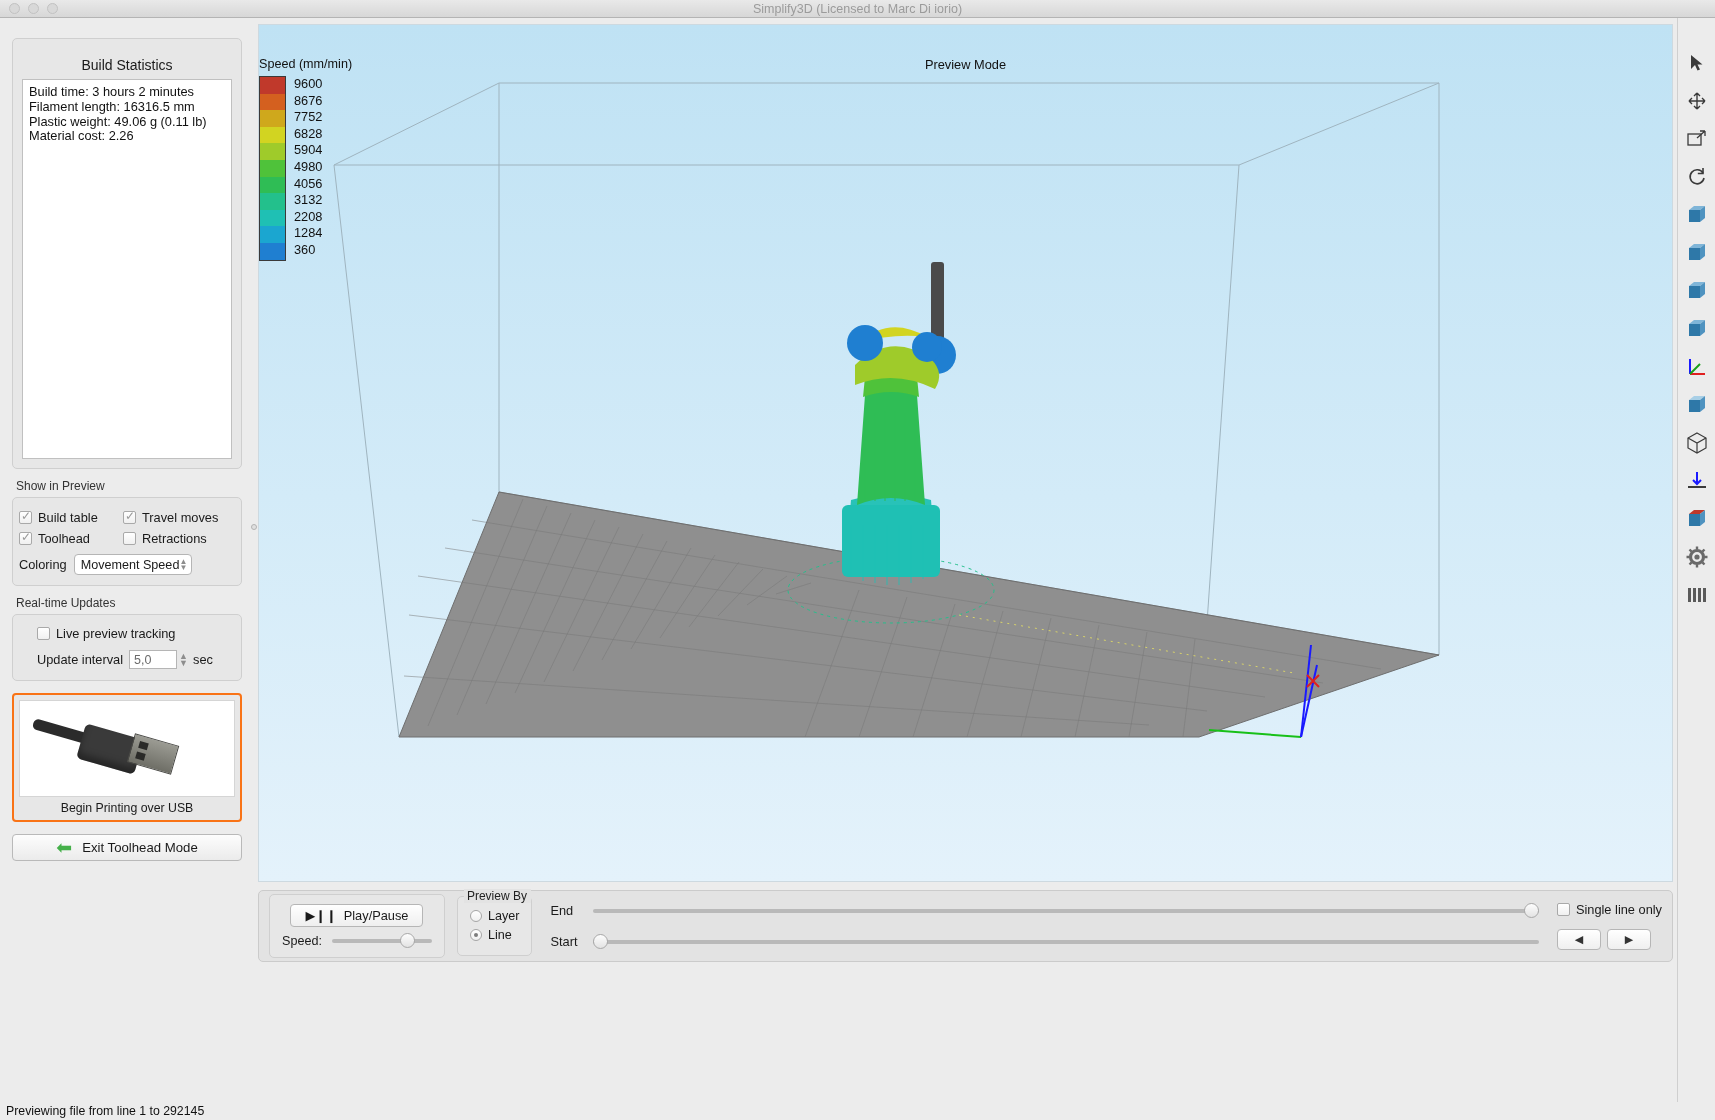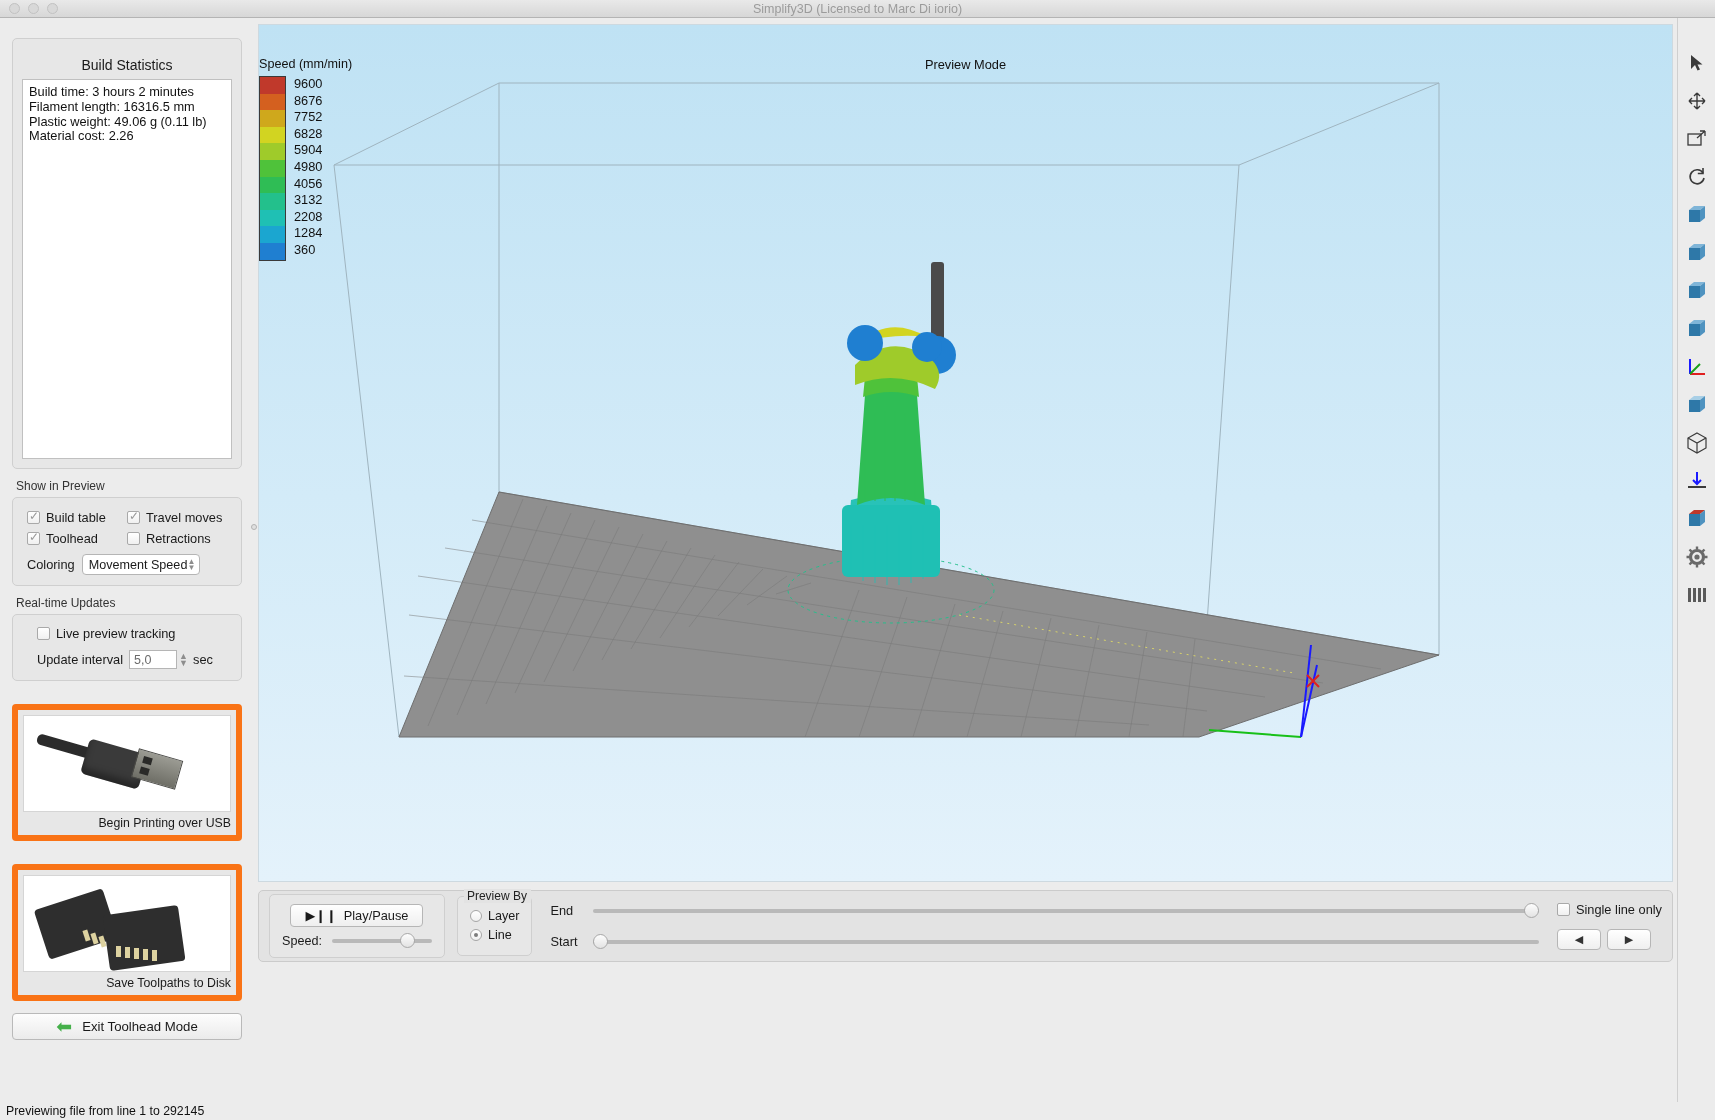--- a/index.html
+++ b/index.html
@@ -44,21 +44,21 @@
   #stats-group{ margin-top:14px; padding:18px 9px 9px; }
   #stats-title{ font-size:14px; text-align:center; margin-bottom:6px; }
   #stats-box{
     background:#fff; border:1px solid #c0c0c0;
     height:380px; padding:5px 6px; font-size:12.8px; line-height:14.8px;
     overflow:hidden; color:#111;
   }
 
   .section-label{ font-size:12px; color:#333; margin:10px 0 4px 4px; }
 
-  #showpreview{ padding:12px 14px 10px; }
+  #showpreview{ padding:12px 6px 10px; }
   .cbrow{ display:flex; align-items:center; margin-bottom:6px; }
   .cbcell{ display:flex; align-items:center; width:104px; }
   .cbox{
     width:13px; height:13px; border:1px solid #a9a9a9; border-radius:2px;
     background:linear-gradient(to bottom,#fff,#f0f0f0);
     margin-right:6px; position:relative; flex:none;
   }
   .cbox.checked::after{
     content:"✓"; position:absolute; left:1px; top:-3px;
     font-size:12px; color:#9a9a9a;
@@ -79,22 +79,22 @@
   .interval-row{ display:flex; align-items:center; margin-top:9px; }
   .interval-row .lbl{ font-size:12.8px; margin-right:6px; }
   .numfield{
     background:#fff; border:1px solid #b5b5b5; width:48px; height:19px;
     font-size:12.5px; padding:1px 4px; color:#6b6b6b;
   }
   .spin{ display:flex; flex-direction:column; line-height:7px;
          font-size:9px; color:#8d8d8d; margin:0 5px 0 2px; }
 
   .imgbtn{
-    background:#e7e7e7; border:6px solid #f97316; border-radius:4px;
-    margin-top:23px; padding:5px 5px 3px; text-align:right;
+    background:#e7e7e7; border:2px solid #f97316; border-radius:4px;
+    margin-top:12px; padding:5px 5px 3px; text-align:center;
   }
   .imgbtn .photo{
     background:#fff; border:1px solid #d5d5d5; height:97px;
     position:relative; overflow:hidden;
   }
   .imgbtn .cap{ font-size:12.3px; padding:4px 0 2px; }
 
   
   .usb-cable{ position:absolute; left:12px; top:26px; width:66px; height:11px;
     background:#2b2b2b; border-radius:5px; transform:rotate(16deg); }
@@ -302,35 +302,20 @@
         <div class="usb-cable"></div>
         <div class="usb-body"></div>
         <div class="usb-metal">
           <div class="usb-slot" style="left:6px;top:5px;width:9px;height:7px;"></div>
           <div class="usb-slot" style="left:6px;top:16px;width:9px;height:7px;"></div>
         </div>
       </div>
       <div class="cap">Begin Printing over USB</div>
     </div>
 
-    <div class="imgbtn">
-      <div class="photo">
-        <div class="sd" style="left:16px;top:22px;width:72px;height:52px;transform:rotate(-18deg);"></div>
-        <div class="sd-pin" style="left:60px;top:54px;transform:rotate(-18deg);"></div>
-        <div class="sd-pin" style="left:68px;top:57px;transform:rotate(-18deg);"></div>
-        <div class="sd-pin" style="left:76px;top:60px;transform:rotate(-18deg);"></div>
-        <div class="sd" style="left:82px;top:34px;width:76px;height:56px;transform:rotate(-8deg);"></div>
-        <div class="sd-pin" style="left:92px;top:70px;"></div>
-        <div class="sd-pin" style="left:101px;top:71px;"></div>
-        <div class="sd-pin" style="left:110px;top:72px;"></div>
-        <div class="sd-pin" style="left:119px;top:73px;"></div>
-        <div class="sd-pin" style="left:128px;top:74px;"></div>
-      </div>
-      <div class="cap">Save Toolpaths to Disk</div>
-    </div>
 
     <div id="exitbtn">
       <span class="back-arrow">⬅</span>
       <span>Exit Toolhead Mode</span>
     </div>
   </div>
 
   <div id="splitter">
     <div class="dot"></div>
   </div>

